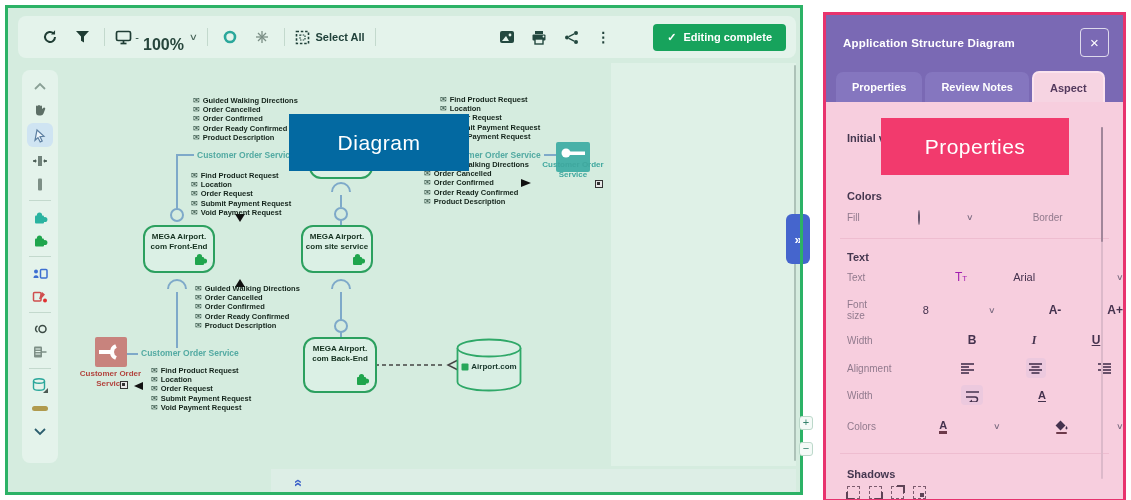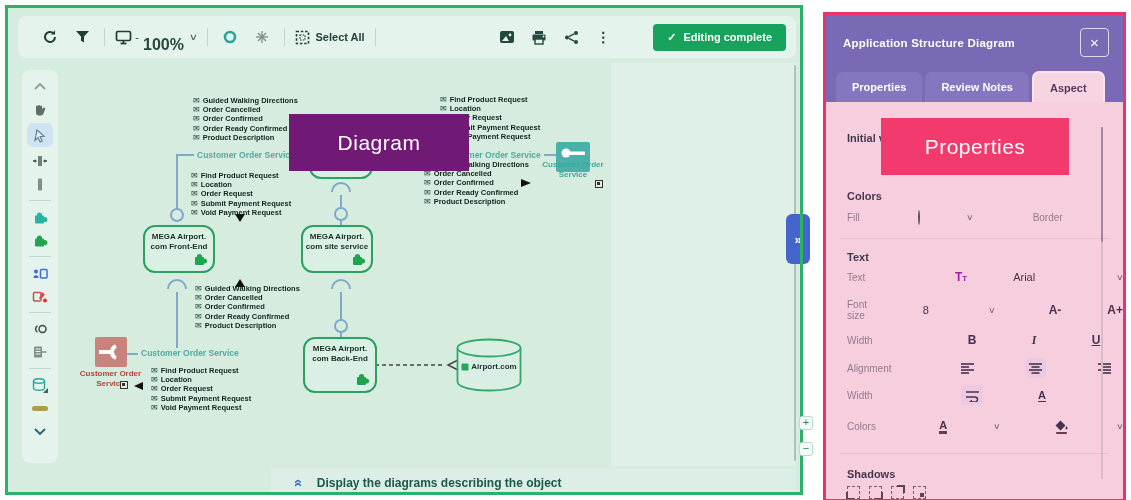--- a/index.html
+++ b/index.html
@@ -53,21 +53,21 @@
   .rose-t { color:#b2443e; }
   .teal-t { color:#3fa79e; }
   .badge { width:8px; height:8px; border:1px solid #333; background:#e8e8e8; }
   .badge::after { content:""; display:block; width:3px; height:3px; background:#333; margin:1px; }
   .cyl-label { position:absolute; left:0; right:0; top:24px; display:flex; justify-content:center; align-items:center; gap:2px;
                font-size:8px; font-weight:bold; color:#17352a; }
 
   
   .overlay-label { display:flex; align-items:center; justify-content:center; color:#fff;
                    font-size:21px; font-weight:500; letter-spacing:.5px; z-index:20; }
-  .ol-green { background:#701a75; }
+  .ol-green { background:#0369a1; }
   .ol-pink  { background:#f23a6d; }
 
   
   .bottom-bar { left:263px; top:461px; width:525px; height:27px; background:#ddeee6; display:flex;
                 align-items:center; padding-left:24px; gap:14px; cursor:pointer; }
   .collapse-ic { color:#3a60c8; font-weight:bold; font-size:14px; display:inline-block; transform:rotate(90deg); }
   .bottom-text { font-size:12px; font-weight:bold; color:#1c584b; }
 
   
   .panel-tab-blue { left:786px; top:214px; width:24px; height:50px; background:#4565cd; border-radius:6px;
@@ -91,21 +91,21 @@
   .tab.active { background:#f6d4e2; color:#53395d; border:2px solid #fbe3ee; border-bottom:none; height:31px; }
 
   .panel-body { position:absolute; left:0; top:87px; width:297px; }
   .ptitle { font-size:11px; font-weight:bold; color:#45374f; padding-left:21px; }
   .prow { display:flex; align-items:center; padding-left:21px; height:22px;gap:40px; }
   .plabel { width:74px; font-size:10px; color:#917a8d; }
   .pdivider { height:1px; background:#eebdd0; margin:10px 14px 0 14px; }
   .swatch { width:15px; height:15px; border-radius:50%; border:1.5px solid #5f5269; cursor:pointer; }
   .swatch.filled { background:#241726; border-color:#241726; }
   .chev-p { font-size:8px; color:#7b6b80; margin:0 0 0 7px; transform:scaleX(1.3); display:inline-block; cursor:pointer; }
-  .tt-ic { font-weight:bold; color:#a21caf; font-size:12px; cursor:pointer; }
+  .tt-ic { font-weight:normal; color:#a21caf; font-size:12px; cursor:pointer; }
   .tt-ic .tt2 { font-size:8px; }
   .pval { font-size:11px; color:#45324e; margin-left:6px; }
   .style-btn { font-size:12px; color:#45324e; width:22px; text-align:center; cursor:pointer; font-weight:bold; }
   .style-btn.it { font-style:italic; font-family:"Liberation Serif", serif; }
   .style-btn.un { text-decoration:underline; }
   .chip-hl { background:#ecc9de; border-radius:4px; }
   .icon-cell { width:22px; height:20px; display:flex; align-items:center; justify-content:center; margin-right:8px; cursor:pointer; }
   .a-color { font-size:11px; font-weight:bold; color:#45324e; border-bottom:3px solid #6d3a4a; line-height:12px; cursor:pointer; }
   .fitA { font-size:11px; font-weight:bold; color:#45324e; border-bottom:1px solid #45324e; cursor:pointer; }
   .shadow-row { display:flex; gap:9px; padding-left:21px; margin-top:6px; }
@@ -462,21 +462,20 @@
         </span>
       <span class="pbtn">
           <svg width="14" height="9">
             <path d="M2,2 L7,7 L12,2" stroke="#2c5e6e" stroke-width="1.8" fill="none"></path>
           </svg>
         </span>
     </div>
 
     <div class="abs bottom-bar">
       <span class="collapse-ic">«</span>
-      <span class="bottom-text">Display the diagrams describing the object</span>
     </div>
 
     <div class="abs overlay-label ol-green" style="left:281px;top:106px;width:180px;height:57px">Diagram</div>
   </div>
 
   <div class="abs panel-tab-blue">»</div>
   <div class="abs border-patch"></div>
   <div class="abs zoom-btn" style="left:799px;top:416px">+</div>
   <div class="abs zoom-btn" style="left:799px;top:442px">−</div>
 

